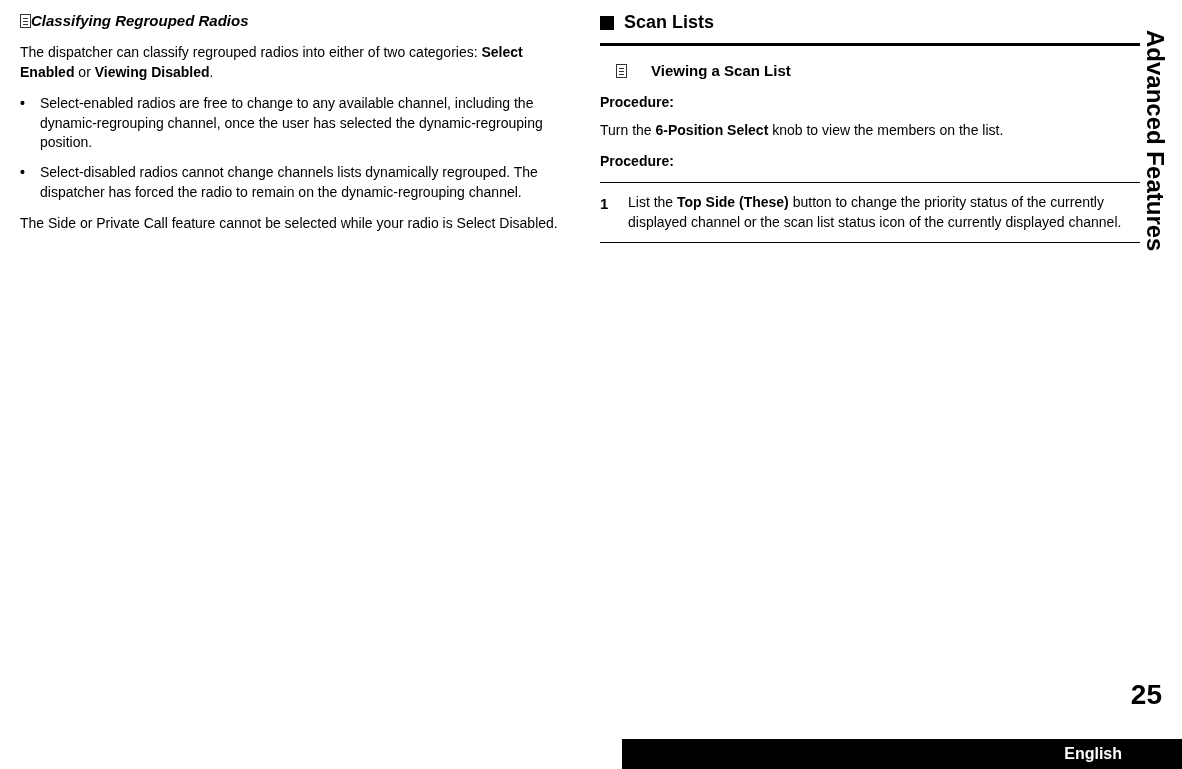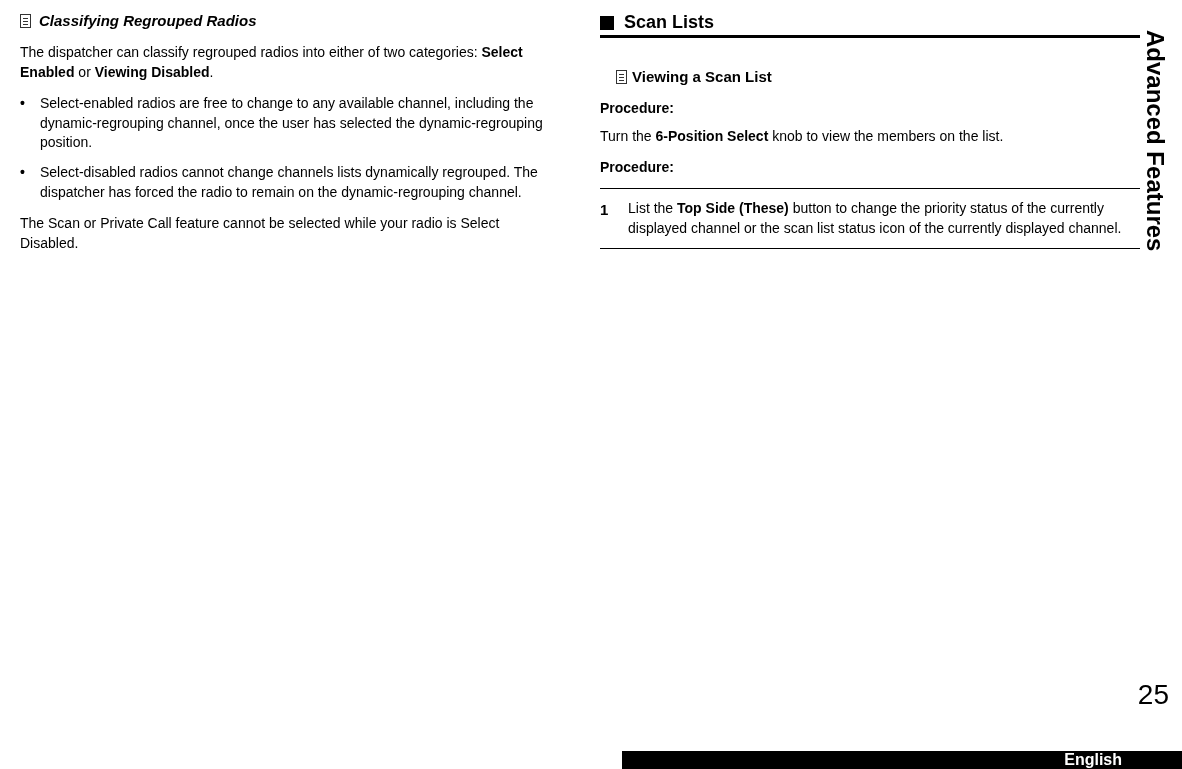--- a/index.html
+++ b/index.html
@@ -25,21 +25,20 @@
       flex: 1;
       max-width: 540px;
     }
     .section-title {
       font-weight: bold;
       font-style: italic;
       font-size: 15px;
       margin-bottom: 12px;
       display: flex;
       align-items: center;
-      gap: 8px;
     }
     .doc-icon {
       display: inline-block;
       width: 11px;
       height: 14px;
       border: 1px solid #333;
       position: relative;
       flex-shrink: 0;
     }
     .doc-icon::before {
@@ -48,20 +47,21 @@
       top: 3px;
       left: 2px;
       right: 2px;
       height: 1px;
       background: #333;
       box-shadow: 0 3px 0 #333, 0 6px 0 #333;
     }
     .section-header {
       font-weight: bold;
       font-size: 18px;
+      margin-bottom: 8px;
       display: flex;
       align-items: center;
       gap: 10px;
     }
     .square-bullet {
       display: inline-block;
       width: 14px;
       height: 14px;
       background: black;
       flex-shrink: 0;
@@ -91,24 +91,24 @@
     }
     .bullet-dot {
       width: 20px;
       flex-shrink: 0;
       font-weight: bold;
     }
     .subsection-title {
       font-weight: bold;
       font-size: 15px;
       margin-bottom: 8px;
-      margin-top: 28px;
-      display: flex;
-      align-items: center;
-      gap: 5px;
+      margin-top: 14px;
+      display: flex;
+      align-items: center;
+      gap: 24px;
       padding-left: 16px;
     }
     .procedure-label {
       font-weight: bold;
       margin-bottom: 8px;
       margin-top: 12px;
     }
     .numbered-item {
       display: flex;
       margin-bottom: 8px;
@@ -122,31 +122,31 @@
     .side-label {
       position: absolute;
       right: 10px;
       top: 30px;
       writing-mode: vertical-rl;
       font-weight: bold;
       font-size: 24px;
     }
     .page-number {
       position: absolute;
-      right: 13px;
+      right: 20px;
       bottom: 55px;
-      font-weight: normal;
+      font-weight: bold;
       font-size: 28px;
     }
     .language-bar {
       position: absolute;
       right: 0;
       bottom: 0;
       width: 560px;
-      height: 18px;
+      height: 30px;
       background: black;
       color: white;
       display: flex;
       align-items: center;
       justify-content: flex-end;
       padding-right: 60px;
       font-weight: bold;
       font-size: 16px;
     }
   </style>
@@ -165,21 +165,21 @@
     <div class="bullet-list">
       <div class="bullet-item">
         <span class="bullet-dot">•</span>
         <span>Select-enabled radios are free to change to any available channel, including the dynamic-regrouping channel, once the user has selected the dynamic-regrouping position.</span>
       </div>
       <div class="bullet-item">
         <span class="bullet-dot">•</span>
         <span>Select-disabled radios cannot change channels lists dynamically regrouped. The dispatcher has forced the radio to remain on the dynamic-regrouping channel.</span>
       </div>
     </div>
-    <p class="body-text">The Scan or Private Call feature cannot be selected while your radio is Select Disabled.</p>
+    <p class="body-text">The Side or Private Call feature cannot be selected while your radio is Select Disabled.</p>
   </div>
 
   <div class="column">
     <div class="section-header">
       <span class="square-bullet"></span>
       <span>Scan Lists</span>
     </div>
     <hr class="section-divider">
 
     <div class="subsection-title">

